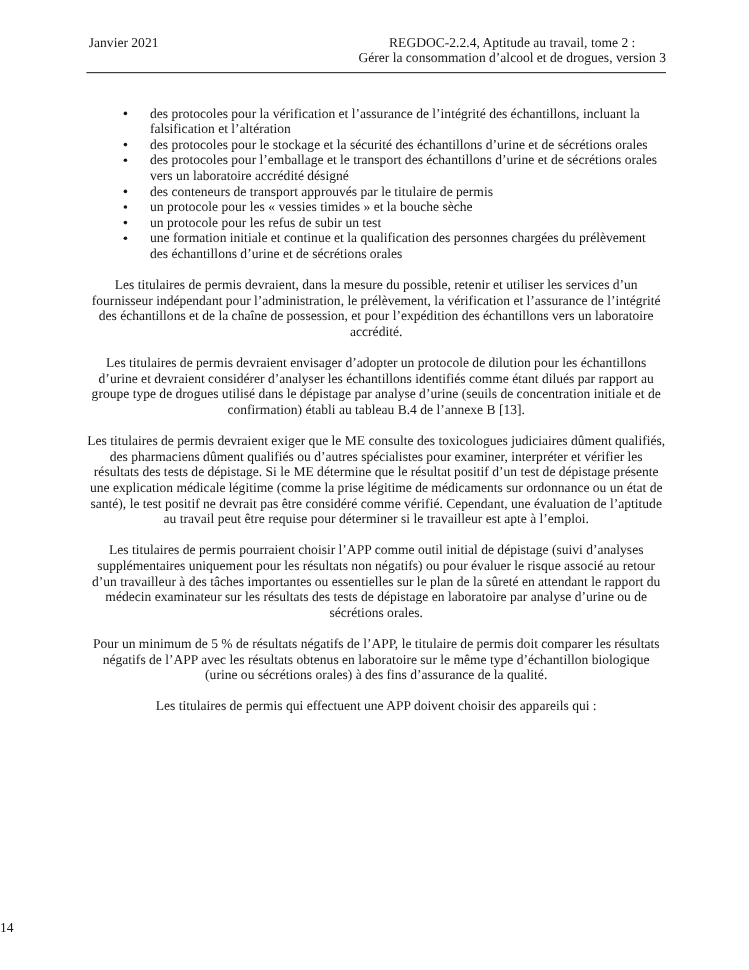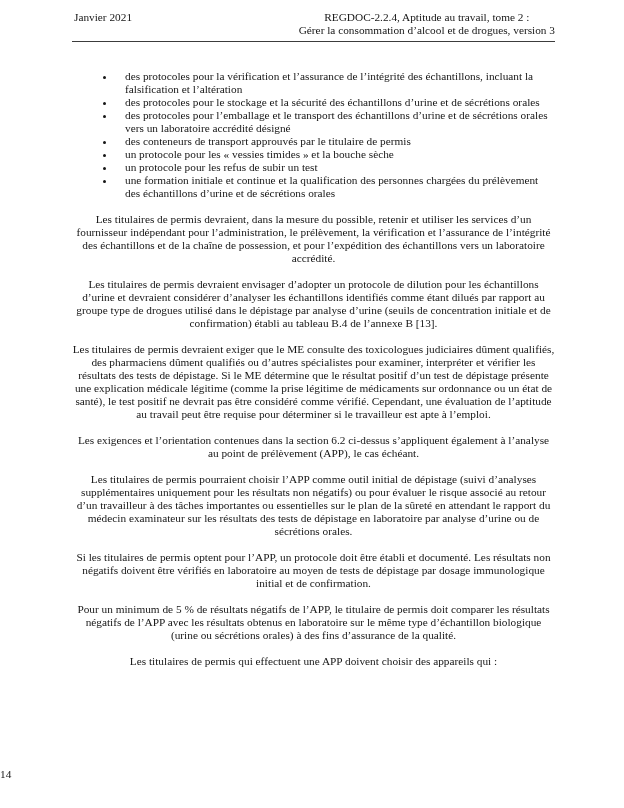--- a/index.html
+++ b/index.html
@@ -5,21 +5,21 @@
   html, body {
     margin: 0;
     padding: 0;
     background: #ffffff;
   }
   .page {
     position: relative;
     width: 624px;
     height: 808px;
     box-sizing: border-box;
-    padding: 11px 69px 0 72px;
+    padding: 30px 69px 0 72px;
     background: #ffffff;
     color: #161616;
     font-family: "Liberation Serif", "DejaVu Serif", serif;
     font-size: 11.3px;
     line-height: 13px;
     overflow: hidden;
   }
   .page-header {
     display: flex;
     justify-content: space-between;
@@ -99,23 +99,21 @@
       <li>un protocole pour les « vessies timides » et la bouche sèche</li>
       <li>un protocole pour les refus de subir un test</li>
       <li>une formation initiale et continue et la qualification des personnes chargées du prélèvement des échantillons d’urine et de sécrétions orales</li>
     </ul>
 
     <p class="para">Les titulaires de permis devraient, dans la mesure du possible, retenir et utiliser les services d’un fournisseur indépendant pour l’administration, le prélèvement, la vérification et l’assurance de l’intégrité des échantillons et de la chaîne de possession, et pour l’expédition des échantillons vers un laboratoire accrédité.</p>
     <p class="para">Les titulaires de permis devraient envisager d’adopter un protocole de dilution pour les échantillons d’urine et devraient considérer d’analyser les échantillons identifiés comme étant dilués par rapport au groupe type de drogues utilisé dans le dépistage par analyse d’urine (seuils de concentration initiale et de confirmation) établi au tableau B.4 de l’annexe B [13].</p>
     <p class="para">Les titulaires de permis devraient exiger que le ME consulte des toxicologues judiciaires dûment qualifiés, des pharmaciens dûment qualifiés ou d’autres spécialistes pour examiner, interpréter et vérifier les résultats des tests de dépistage. Si le ME détermine que le résultat positif d’un test de dépistage présente une explication médicale légitime (comme la prise légitime de médicaments sur ordonnance ou un état de santé), le test positif ne devrait pas être considéré comme vérifié. Cependant, une évaluation de l’aptitude au travail peut être requise pour déterminer si le travailleur est apte à l’emploi.</p>
 
 
-    <p class="para">Les exigences et l’orientation contenues dans la section 6.2 ci-dessus s’appliquent également à l’analyse au point de prélèvement (APP), le cas échéant.</p>
     <p class="para">Les titulaires de permis pourraient choisir l’APP comme outil initial de dépistage (suivi d’analyses supplémentaires uniquement pour les résultats non négatifs) ou pour évaluer le risque associé au retour d’un travailleur à des tâches importantes ou essentielles sur le plan de la sûreté en attendant le rapport du médecin examinateur sur les résultats des tests de dépistage en laboratoire par analyse d’urine ou de sécrétions orales.</p>
-    <p class="para">Si les titulaires de permis optent pour l’APP, un protocole doit être établi et documenté. Les résultats non négatifs doivent être vérifiés en laboratoire au moyen de tests de dépistage par dosage immunologique initial et de confirmation.</p>
     <p class="para">Pour un minimum de 5 % de résultats négatifs de l’APP, le titulaire de permis doit comparer les résultats négatifs de l’APP avec les résultats obtenus en laboratoire sur le même type d’échantillon biologique (urine ou sécrétions orales) à des fins d’assurance de la qualité.</p>
     <p class="para">Les titulaires de permis qui effectuent une APP doivent choisir des appareils qui :</p>
 
   </main>
 
   <footer class="page-footer">
     <span>14</span>
   </footer>
 
 </div>

